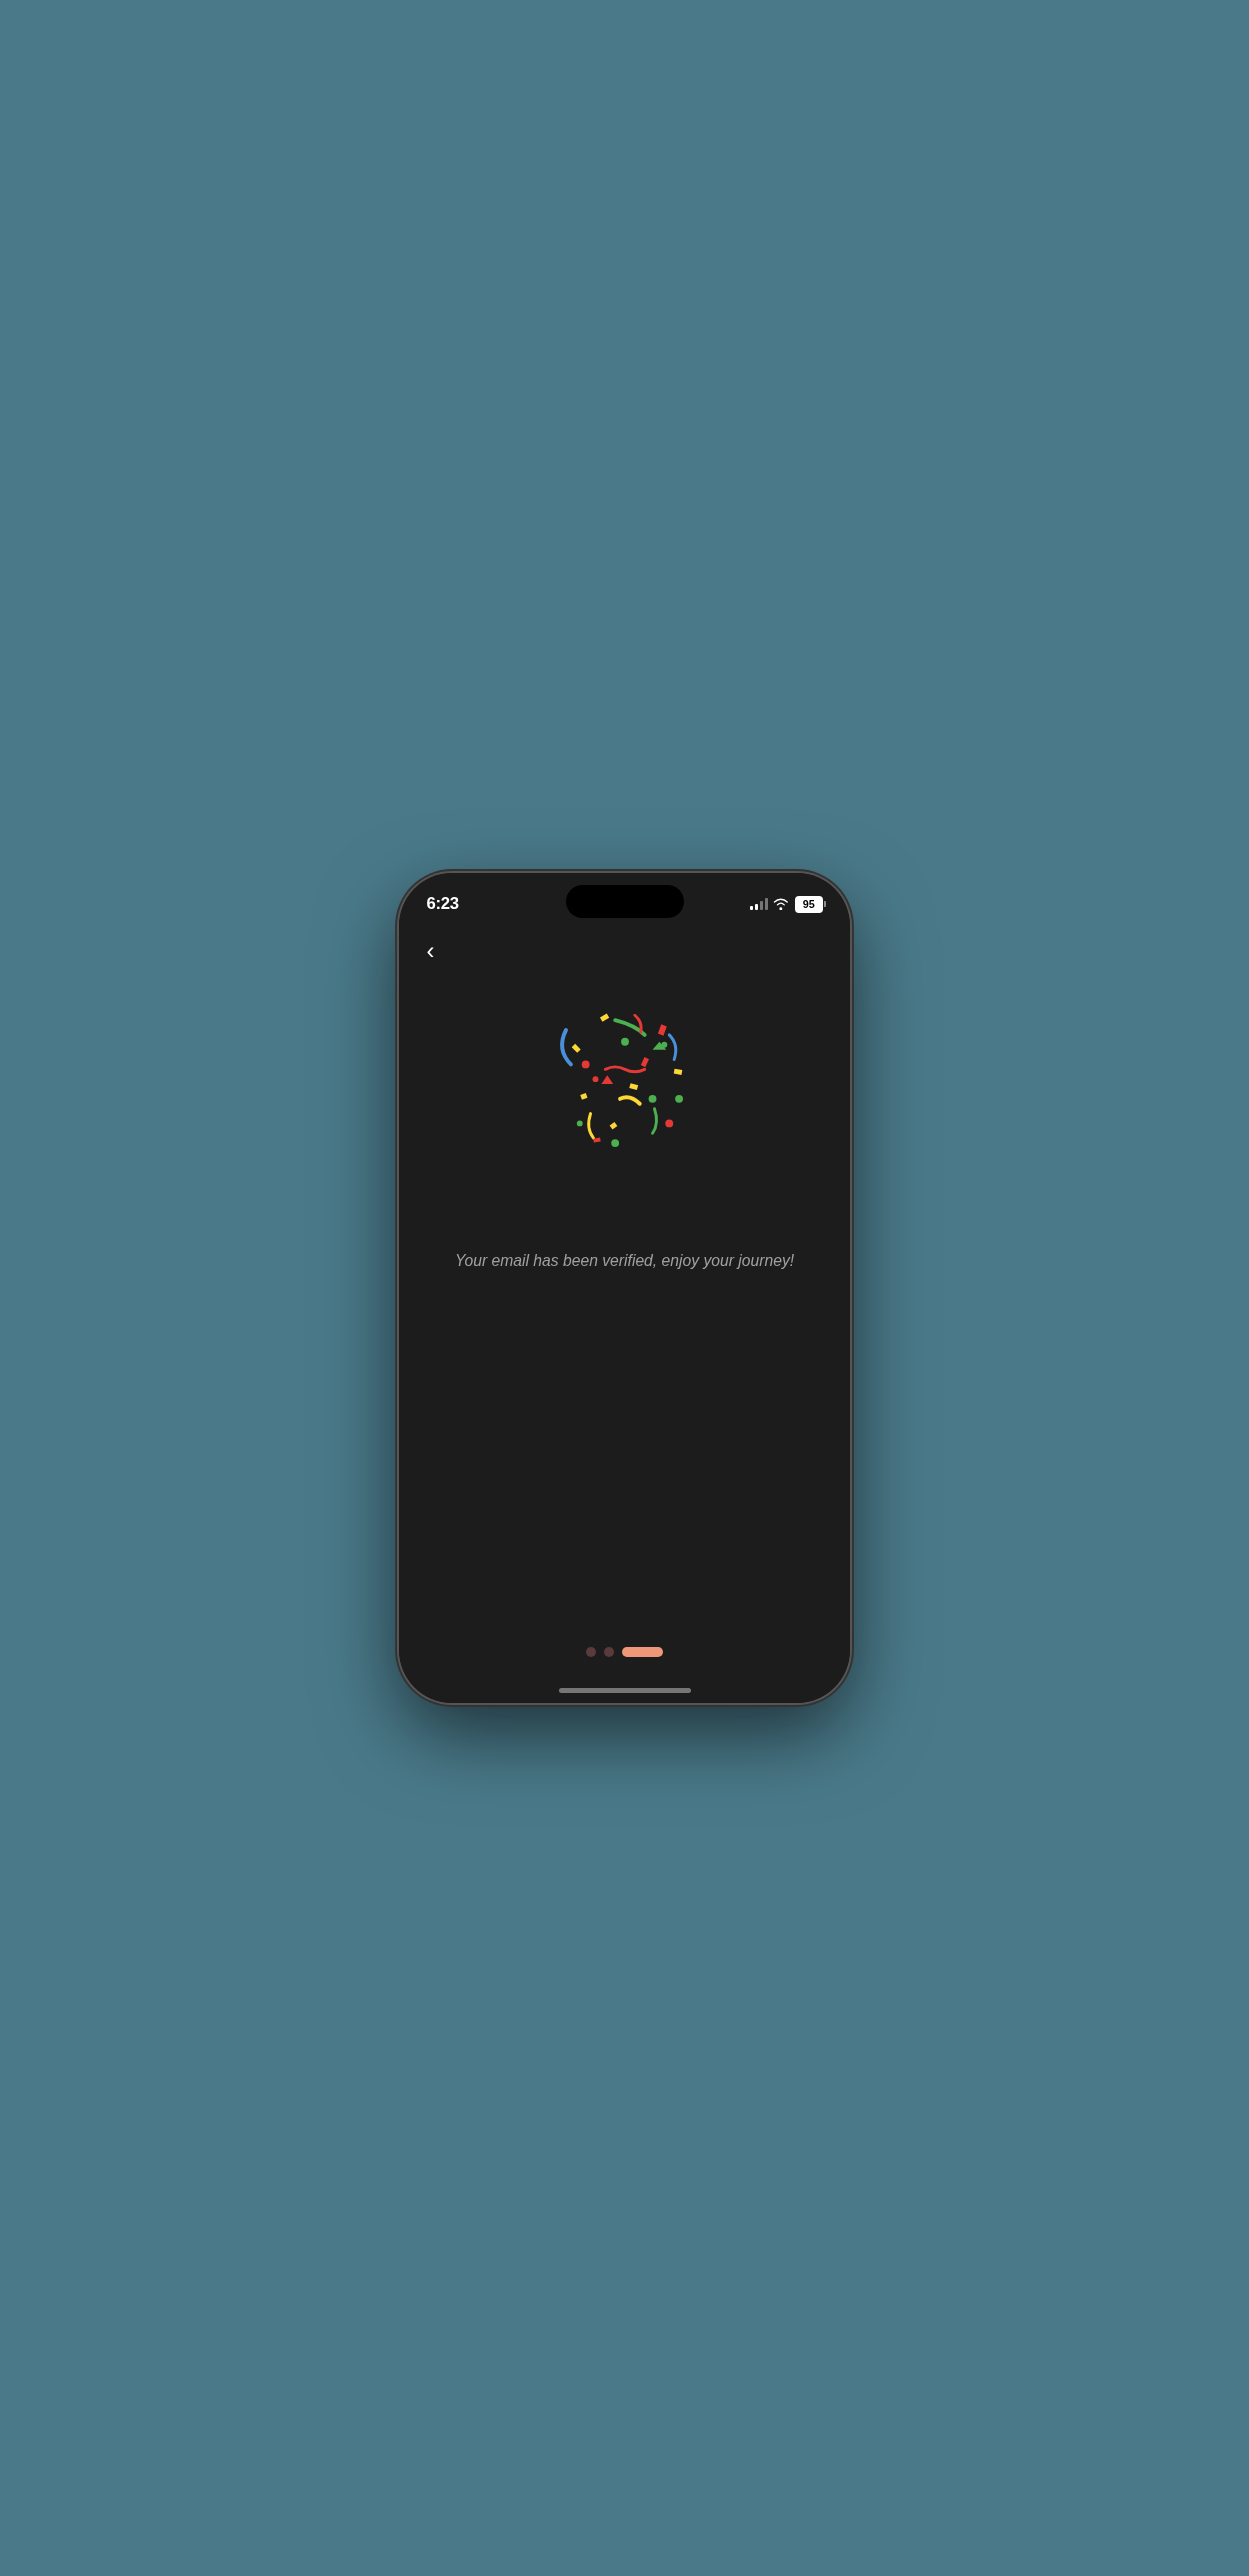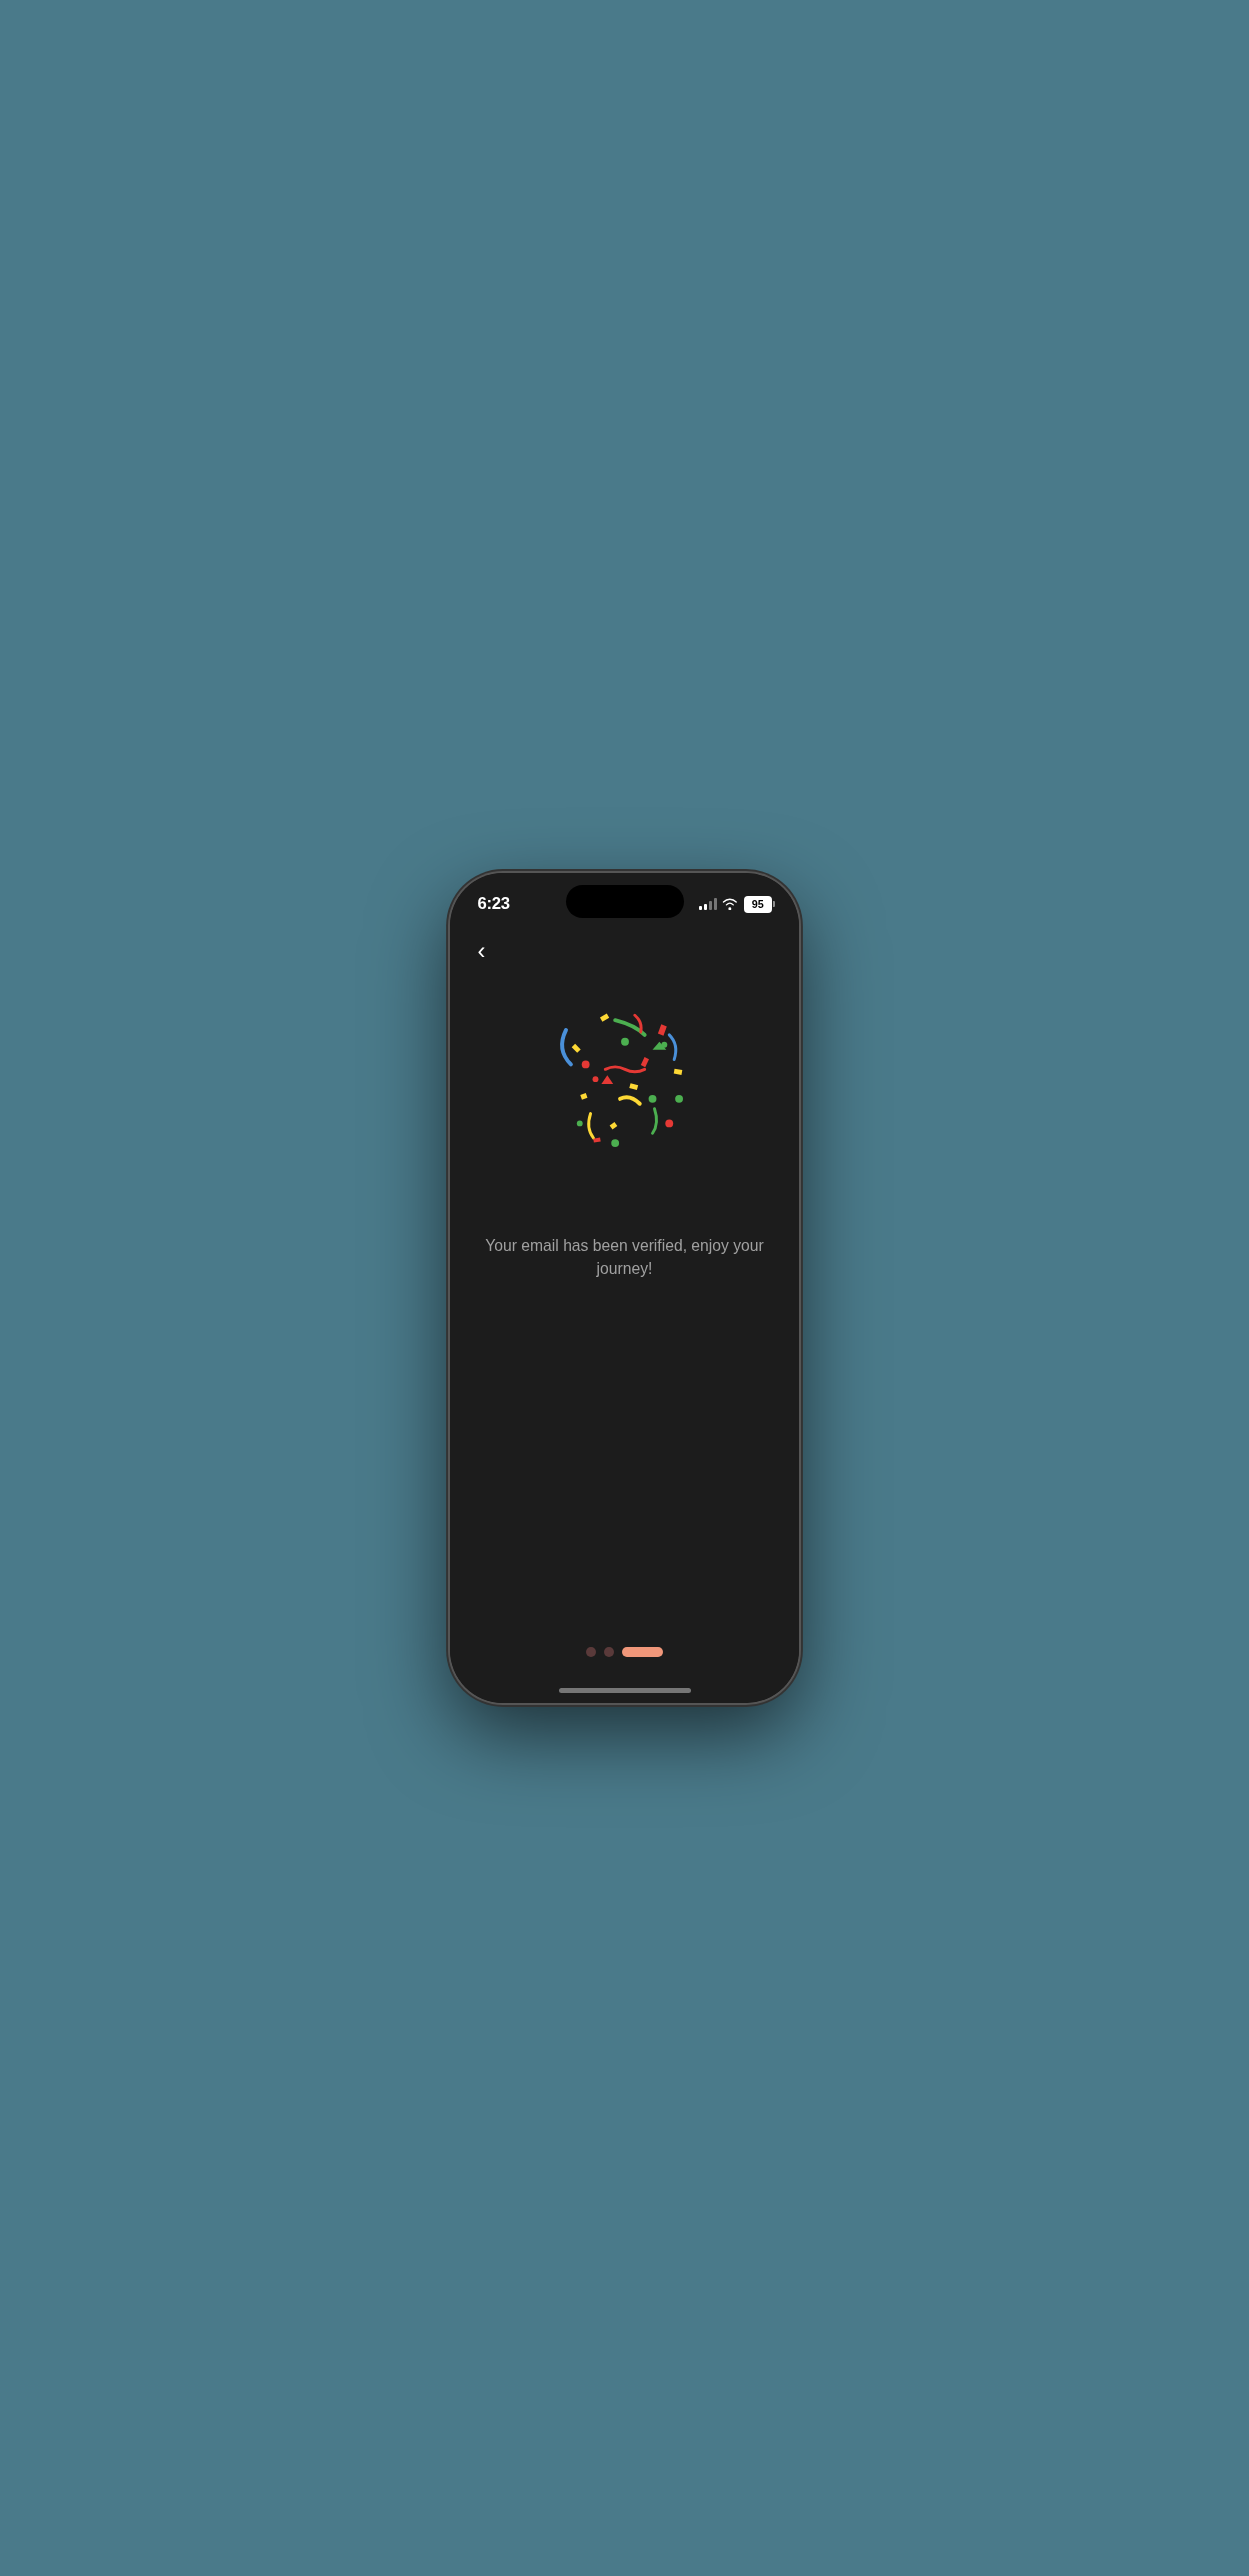--- a/index.html
+++ b/index.html
@@ -7,21 +7,21 @@
     body {
       background: #4a7a8a;
       display: flex;
       justify-content: center;
       align-items: center;
       min-height: 100vh;
       font-family: -apple-system, BlinkMacSystemFont, 'SF Pro Display', 'Helvetica Neue', Arial, sans-serif;
     }
 
     .phone-frame {
-      width: 349px;
+      width: 451px;
       height: 830px;
       background: #1a1a1a;
       border-radius: 53px;
       position: relative;
       overflow: hidden;
       box-shadow:
         0 0 0 2px #555,
         0 0 0 3.9px #333,
         0 29.5px 79px rgba(0,0,0,0.6);
     }
@@ -178,21 +178,22 @@
       font-weight: 800;
       line-height: 1.2;
       letter-spacing: -0.5px;
     }
 
     .subtitle {
       color: #a0a0a0;
       font-size: 15.7px;
       font-weight: 400;
       line-height: 1.5;
-      margin-top: 3px;
+      margin-top: 18px;
+      font-style: italic;
     }
 
     
     .pagination {
       display: flex;
       align-items: center;
       gap: 7.9px;
       margin-top: auto;
       margin-bottom: 15.7px;
       flex-shrink: 0;

